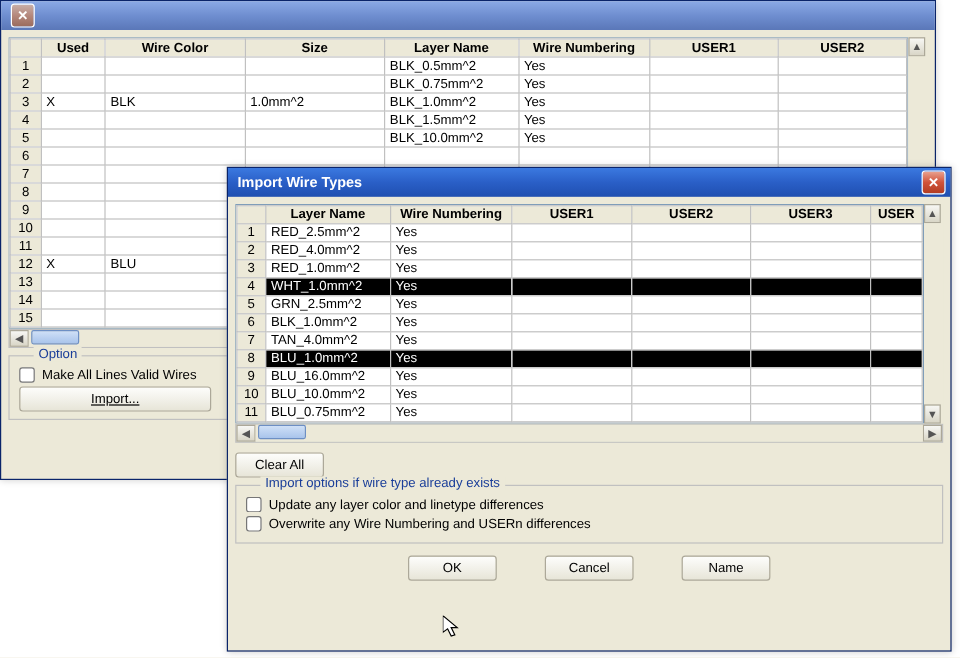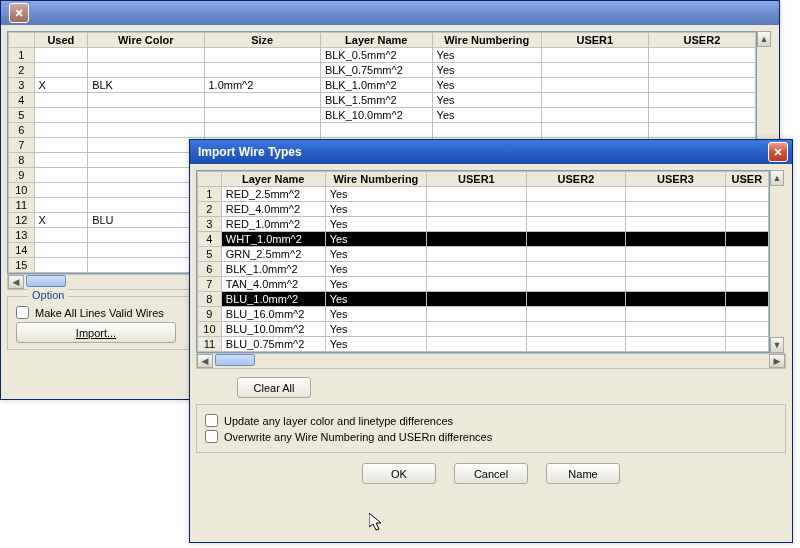--- a/index.html
+++ b/index.html
@@ -127,21 +127,21 @@
     border:1px solid #aca899;
     border-radius:3px;
     padding:2px 14px;
     min-width:74px;
     text-align:center;
     font-size:11px;
     cursor:pointer;
     height:21px;
   }
   .btn.wide { width:160px;text-decoration:underline; }
-  .btnrow { display:flex; gap:18px; justify-content:center; margin-top:10px; }
+  .btnrow { display:flex; gap:40px; justify-content:center; margin-top:10px; }
   .cursor {
     position:absolute;
     pointer-events:none;
     font-size:18px;
     color:#000;
   }
   .gridflex{display:flex;}
   .gridflex .tbl{flex:1;overflow:hidden;}
 </style>
 </head>
@@ -475,25 +475,26 @@
       </div>
     </div>
     <div class="hscroll">
       <div class="arrow">◀</div>
       <div class="track">
           <div class="thumb"></div>
         </div>
       <div class="arrow">▶</div>
     </div>
 
-    <div style="margin-top:8px;margin-left:41px;">
+    <div style="margin-top:8px;">
       <button class="btn">Clear All</button>
     </div>
 
     <div class="group">
+      <span class="legend">Import options if wire type already exists</span>
       <label class="checkbox">
         <input type="checkbox" style="">
         <span>Update any layer color and linetype differences</span>
       </label>
       <label class="checkbox">
         <input type="checkbox" style="">
         <span>Overwrite any Wire Numbering and USERn differences</span>
       </label>
     </div>
 

